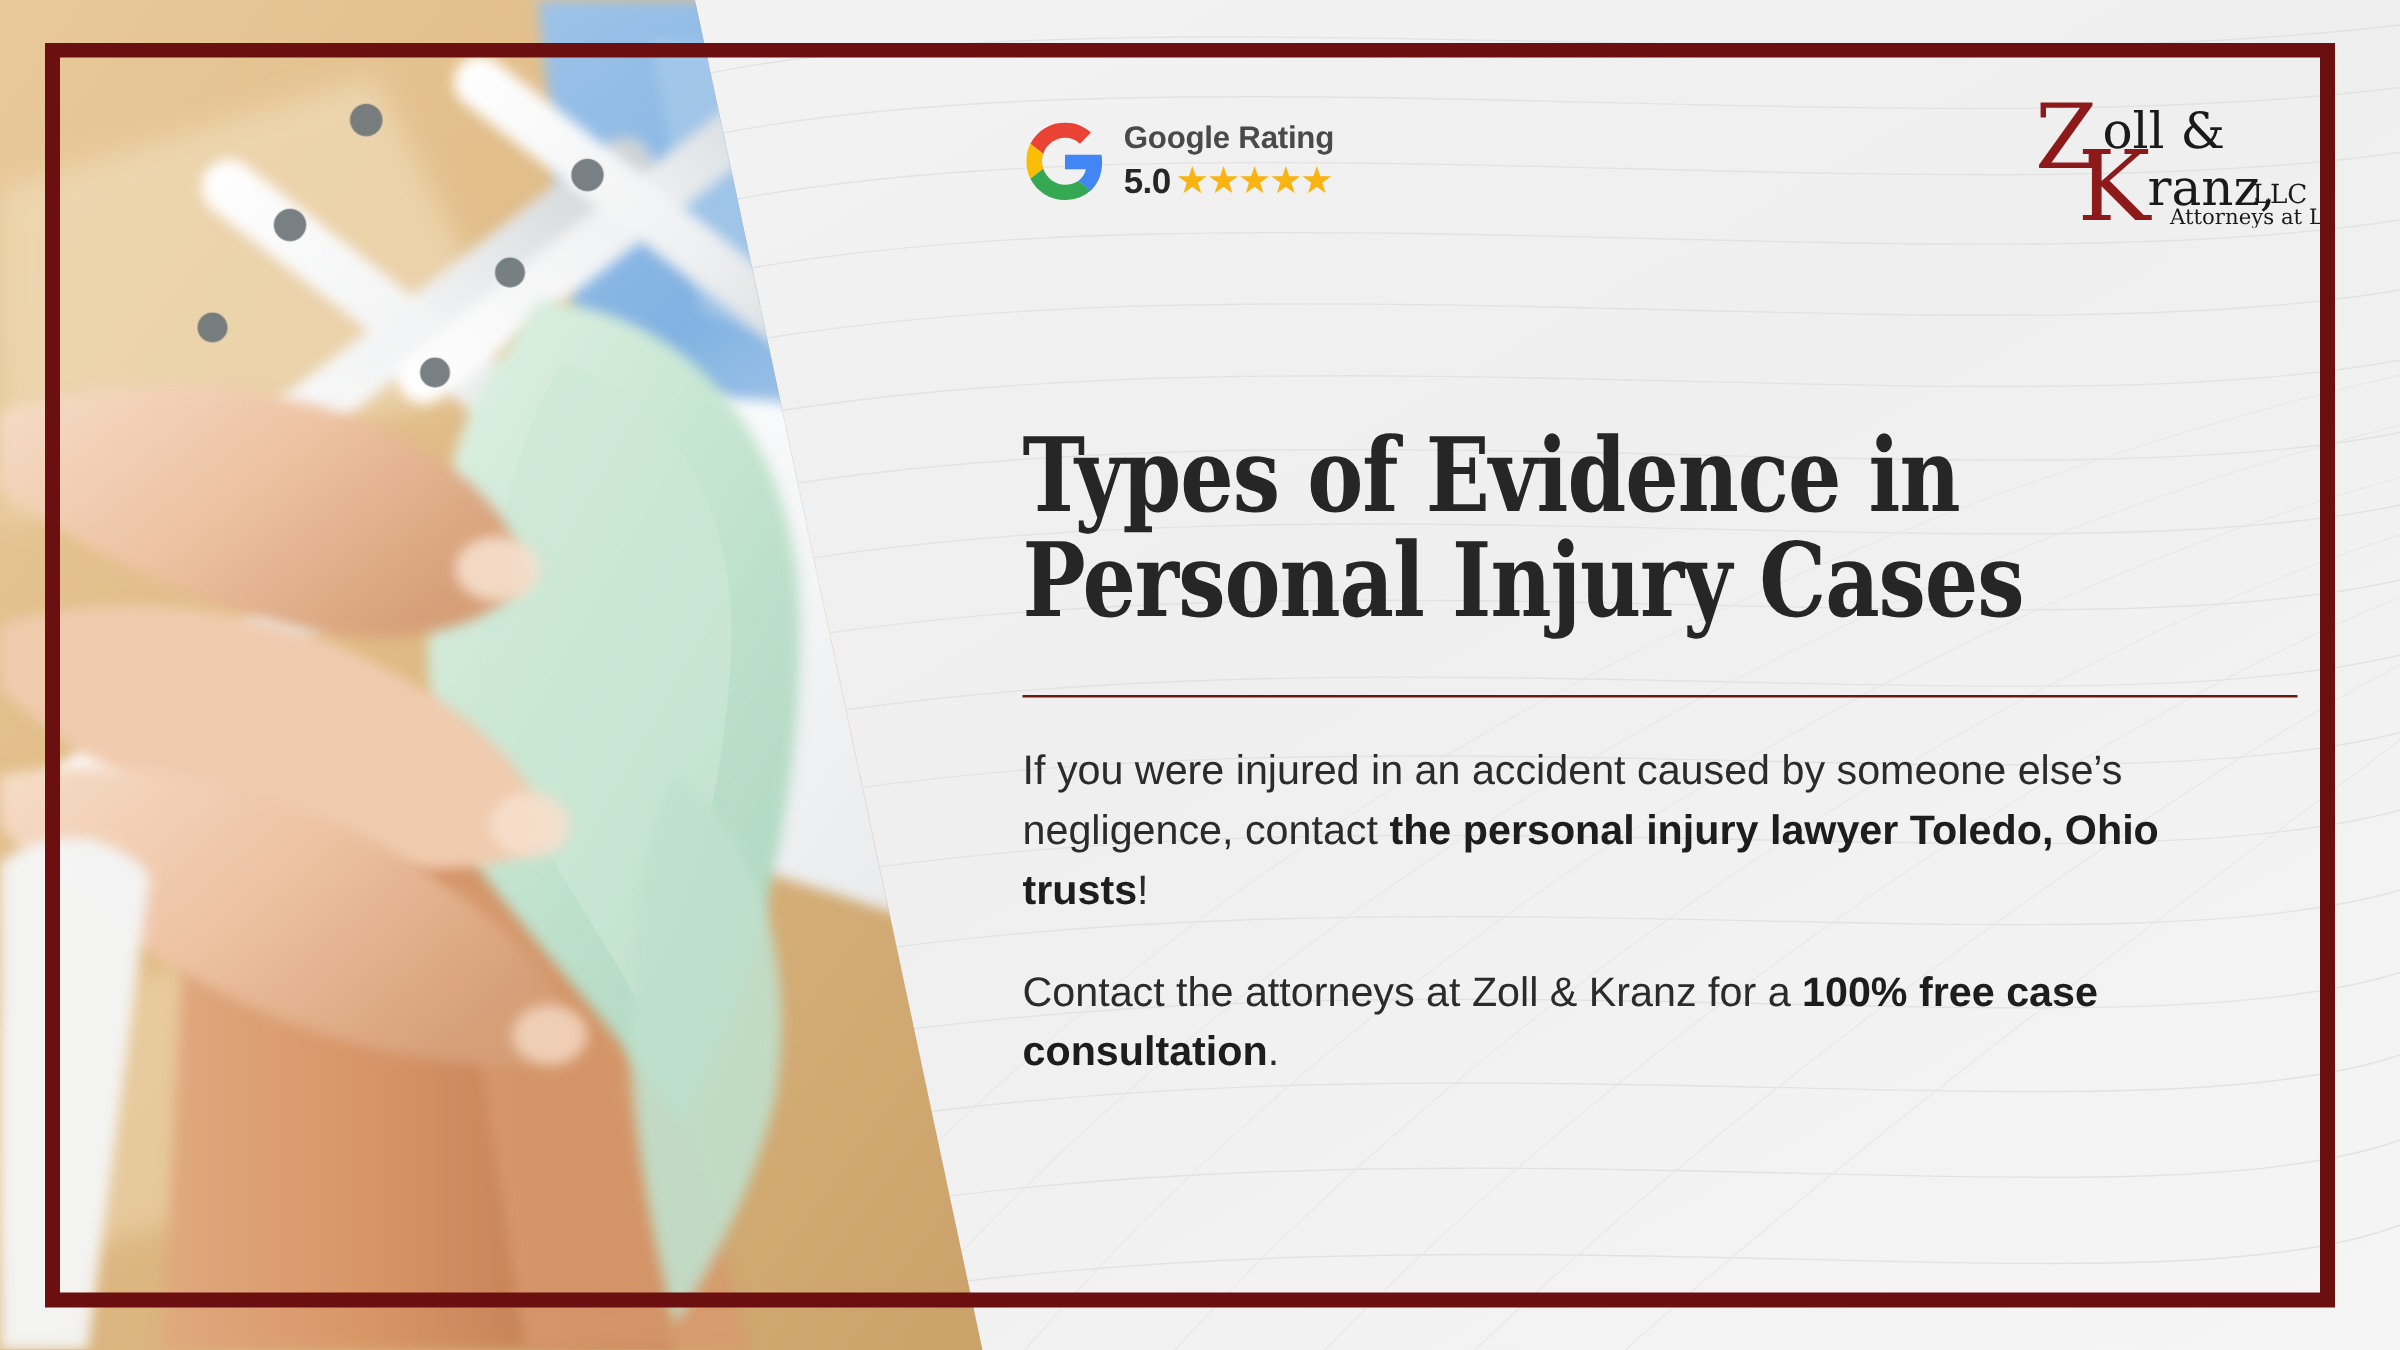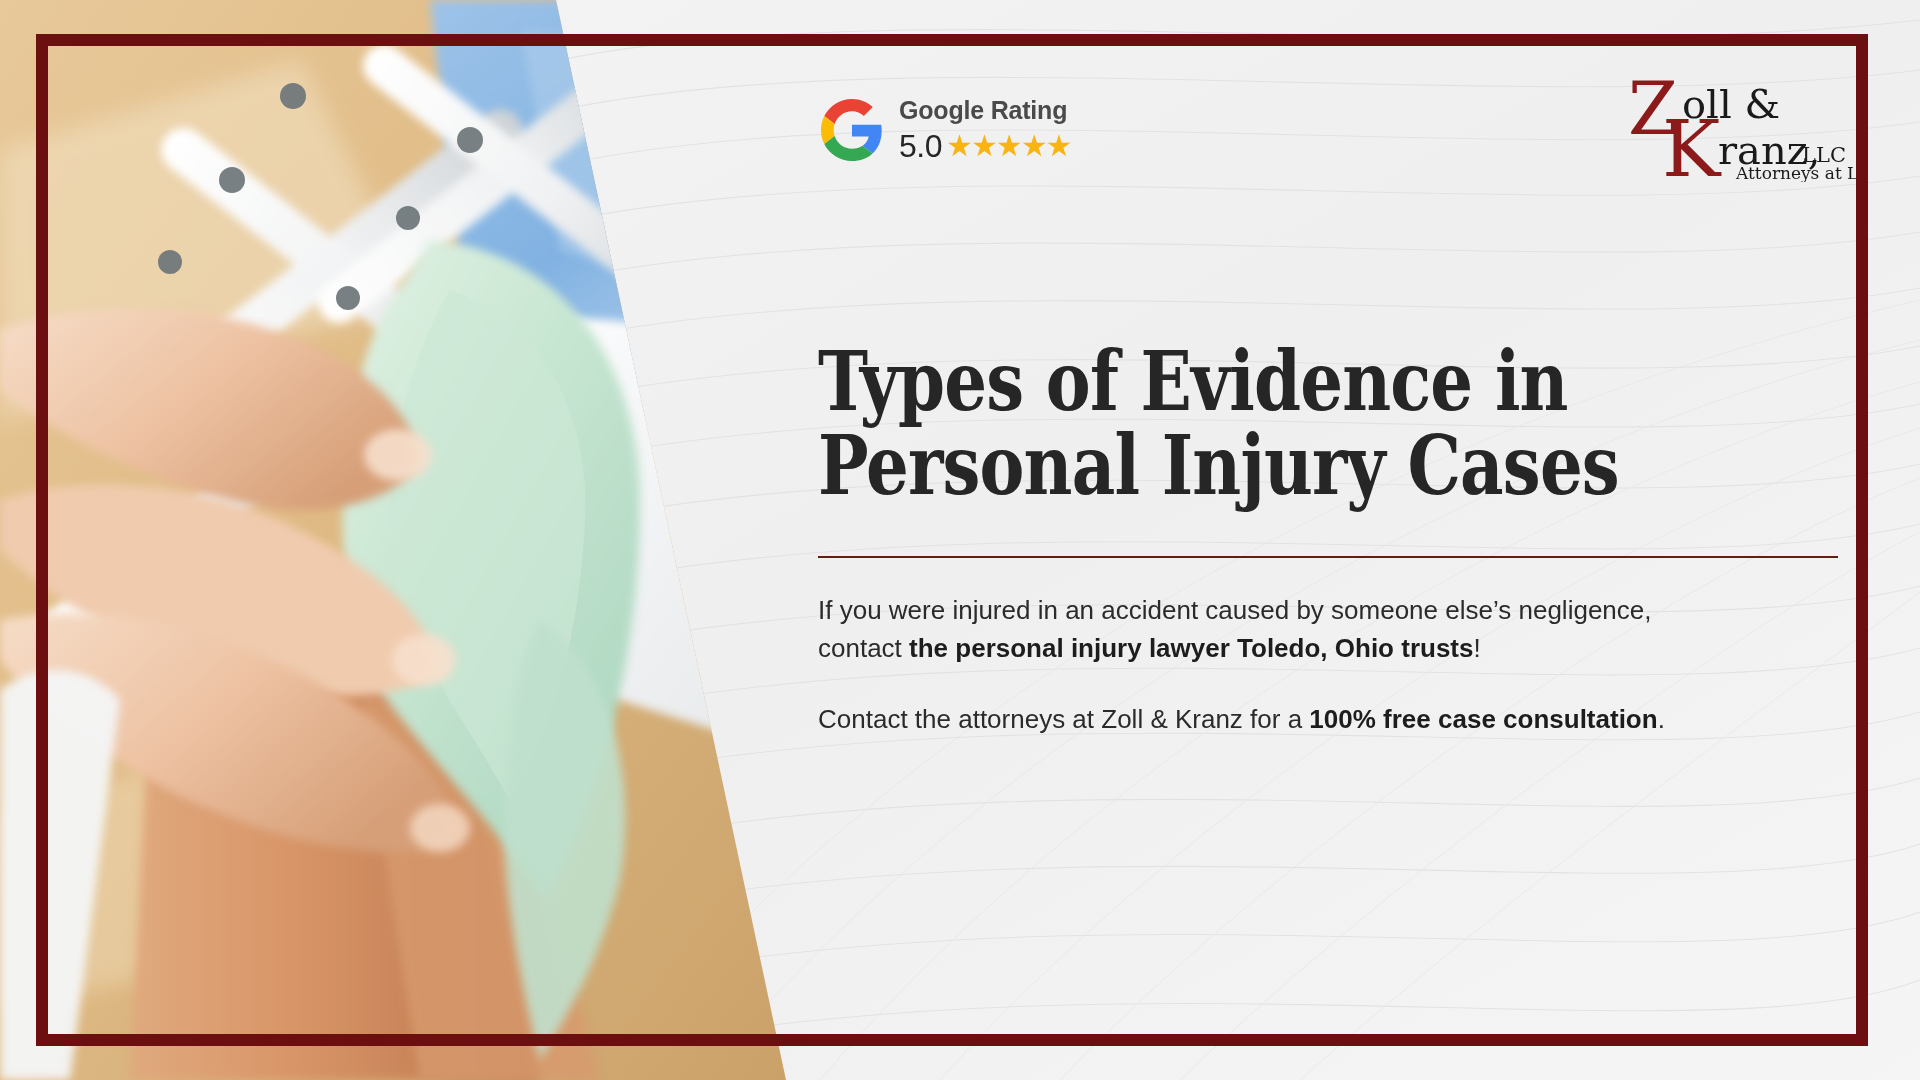--- a/index.html
+++ b/index.html
@@ -61,21 +61,21 @@
     display:flex; align-items:center; gap:16px;
   }
   .g-logo { width:62px; height:62px; flex:0 0 auto; }
   .g-text { display:flex; flex-direction:column; line-height:1; }
   .g-title {
     font-size:25px; font-weight:bold; color:#4a4a4a;
     letter-spacing:-0.2px; margin-bottom:7px;
   }
   .g-scoreline { display:flex; align-items:center; gap:4px; }
   .g-score {
-    font-size:32px; font-weight:normal; color:#262626;
+    font-size:28px; font-weight:bold; color:#262626;
     letter-spacing:-0.5px;
   }
   .g-stars { display:flex; gap:0px; line-height:1; }
   .g-stars .star { font-size:30px; color:#F9B412; letter-spacing:-2px; }
 
   
   .firm-logo {
     position:absolute;
     right:32px; top:72px;
     width:230px; height:110px;
@@ -104,21 +104,21 @@
     left:0px; top:556px;
     width:1020px; height:2px;
     background:#6b1a13;
   }
 
   
   .body-copy {
     position:absolute;
     left:0px; top:592px;
     width:915px;
-    font-size:26px;
+    font-size:33px;
     line-height:1.45;
     color:#2b2b2b;
     font-weight:400;
   }
   .body-copy p { margin-bottom:34px; }
   .body-copy p:last-child { margin-bottom:17px; }
   .body-copy b { font-weight:bold; color:#1d1d1d; }
 </style>
 </head>
 <body>

